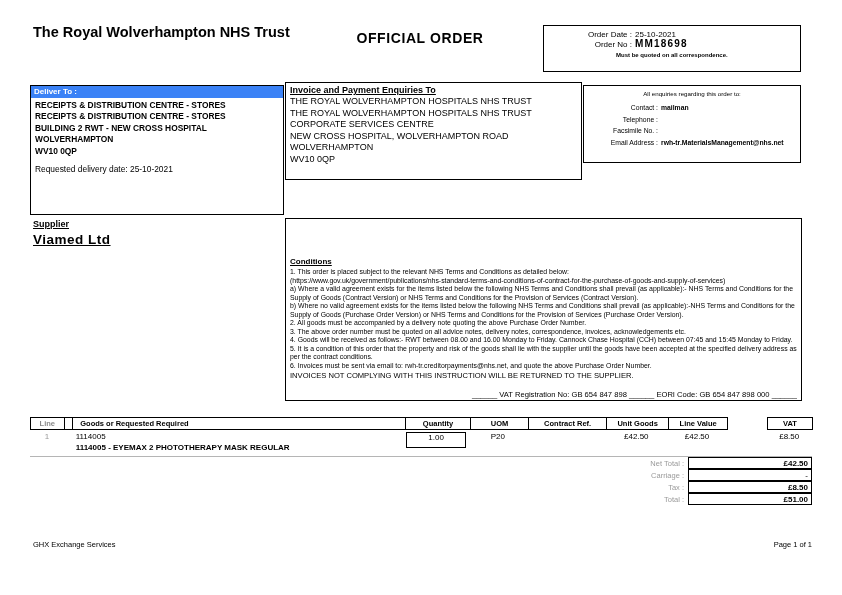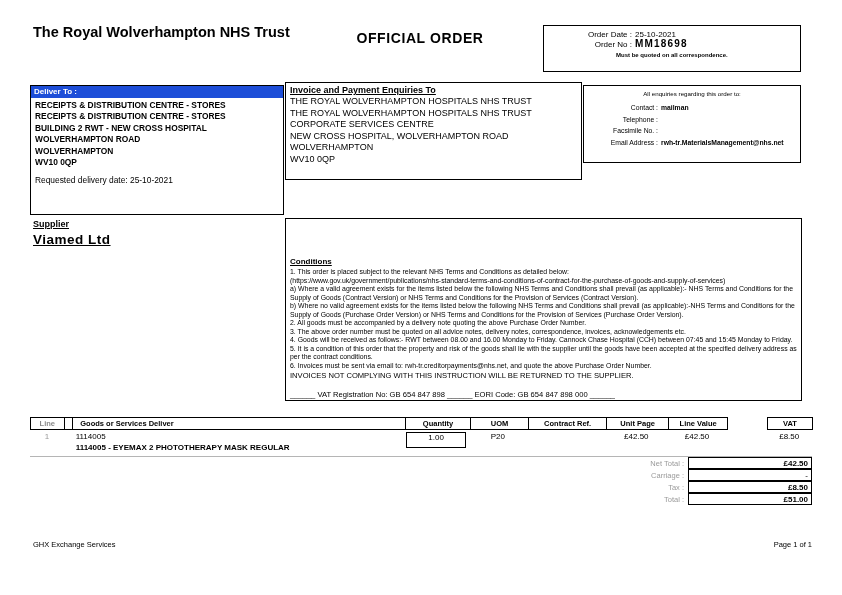--- a/index.html
+++ b/index.html
@@ -14,21 +14,21 @@
   .doc-title { left:300px; top:30px; width:240px; text-align:center; font-size:14px; font-weight:bold; letter-spacing:0.6px; }
 
   .order-box { left:543px; top:25px; width:258px; height:47px; border:1px solid #000; font-size:8px; padding-top:4px; }
   .order-row { display:flex; line-height:10px; }
   .order-row .lbl { width:88px; text-align:right; }
   .order-row .val { padding-left:3px; }
   .order-no-val { font-weight:bold; font-size:10px; letter-spacing:1.2px; margin-top:-1px;text-align:center; }
   .order-note { margin-top:2px; padding-left:72px; font-size:6px; font-weight:bold; }
 
   .deliver-box { left:30px; top:85px; width:254px; height:130px; border:1px solid #000; }
-  .deliver-hdr { background:#1d4ed8; color:#fff; font-weight:bold; font-size:8px; height:12px; line-height:12px; padding-left:3px; }
+  .deliver-hdr { background:#3b82f6; color:#fff; font-weight:bold; font-size:8px; height:12px; line-height:12px; padding-left:3px; }
   .deliver-lines { padding:2px 4px 0 4px; font-weight:bold; font-size:8.4px; line-height:11.4px; }
   .deliver-req { padding:7px 4px 0 4px; font-size:8.4px; }
 
   .invoice-box { left:285px; top:82px; width:297px; height:98px; border:1px solid #000; padding:2px 4px; }
   .invoice-hdr { font-size:9px; font-weight:bold; text-decoration:underline; margin-bottom:1px; }
   .invoice-lines { width:252px; font-size:9px; line-height:10.6px; }
   .invoice-lines div { margin-bottom:1px; }
 
   .contact-box { left:583px; top:85px; width:218px; height:78px; border:1px solid #000; font-size:6.8px; padding-top:4px; }
   .contact-heading { text-align:center; font-size:6.2px; margin-bottom:5px; }
@@ -36,21 +36,21 @@
   .contact-row .lbl { width:74px; text-align:right; }
   .contact-row .val { padding-left:3px; font-weight:bold; word-break:break-all; width:138px; }
 
   .supplier-lbl { left:33px; top:219px; font-size:9px; font-weight:bold; text-decoration:underline; }
   .supplier-name { left:33px; top:232px; font-size:13.5px; font-weight:bold; text-decoration:underline; letter-spacing:0.5px; }
 
   .cond-box { left:285px; top:218px; width:517px; height:183px; border:1px solid #000; padding:2px 4px; }
   .cond-hdr { font-size:8px; font-weight:bold; text-decoration:underline; margin-bottom:2px;margin-top:36px; }
   .cond-text { font-size:6.9px; line-height:8.5px; }
   .cond-warning { font-size:7.6px; line-height:10px; margin-top:1px; }
-  .cond-vat { font-size:7.6px; margin-top:9px; }
+  .cond-vat { font-size:7.6px; margin-top:9px;text-align:right; }
 
   .items-table { left:30px; top:417px; width:782px; }
   .thead { display:flex; }
   .th { border:1px solid #000; height:13px; line-height:11px; font-size:7.5px; font-weight:bold;
         text-align:center; background:#fff; margin-right:-1px; }
   .th.muted { color:#8a8a8a; }
   .th.left { text-align:left; padding-left:7px; }
   .trow { display:flex; border-bottom:1px solid #b5b5b5; min-height:27px; padding-top:2px; }
   .td { font-size:8px; text-align:center; }
   .td.linecol { color:#9a9a9a; }
@@ -90,21 +90,20 @@
     </div>
     <div class="order-note">Must be quoted on all correspondence.</div>
   </div>
 
   <div class="abs deliver-box">
     <div class="deliver-hdr">Deliver To :</div>
     <div class="deliver-lines">
       <div>RECEIPTS &amp; DISTRIBUTION CENTRE - STORES</div>
       <div>RECEIPTS &amp; DISTRIBUTION CENTRE - STORES</div>
       <div>BUILDING 2 RWT - NEW CROSS HOSPITAL</div>
-      <div>WOLVERHAMPTON ROAD</div>
       <div>WOLVERHAMPTON</div>
       <div>WV10 0QP</div>
     </div>
     <div class="deliver-req">Requested delivery date: 25-10-2021</div>
   </div>
 
   <div class="abs invoice-box">
     <div class="invoice-hdr">Invoice and Payment Enquiries To</div>
     <div class="invoice-lines">
       <div>THE ROYAL WOLVERHAMPTON HOSPITALS NHS TRUST</div>
@@ -153,25 +152,25 @@
       <div>6. Invoices must be sent via email to: rwh-tr.creditorpayments@nhs.net, and quote the above Purchase Order Number.</div>
     </div>
     <div class="cond-warning">INVOICES NOT COMPLYING WITH THIS INSTRUCTION WILL BE RETURNED TO THE SUPPLIER.</div>
     <div class="cond-vat">______ VAT Registration No: GB 654 847 898 ______  EORI Code: GB 654 847 898 000 ______</div>
   </div>
 
   <div class="abs items-table">
     <div class="thead">
       <div class="th muted c0">Line</div>
       <div class="th c1"></div>
-      <div class="th left c2">Goods or Services Deliver</div>
+      <div class="th left c2">Goods or Requested Required</div>
       <div class="th c3">Quantity</div>
       <div class="th c4">UOM</div>
       <div class="th c5">Contract Ref.</div>
-      <div class="th c6">Unit Page</div>
+      <div class="th c6">Unit Goods</div>
       <div class="th c7">Line Value</div>
       <div class="th c8">VAT</div>
     </div>
     <div class="trow">
       <div class="td linecol c0">1</div>
       <div class="td c1"></div>
       <div class="c2">
         <div class="desc1">1114005</div>
         <div class="desc2">1114005 - EYEMAX 2 PHOTOTHERAPY MASK REGULAR</div>
       </div>

